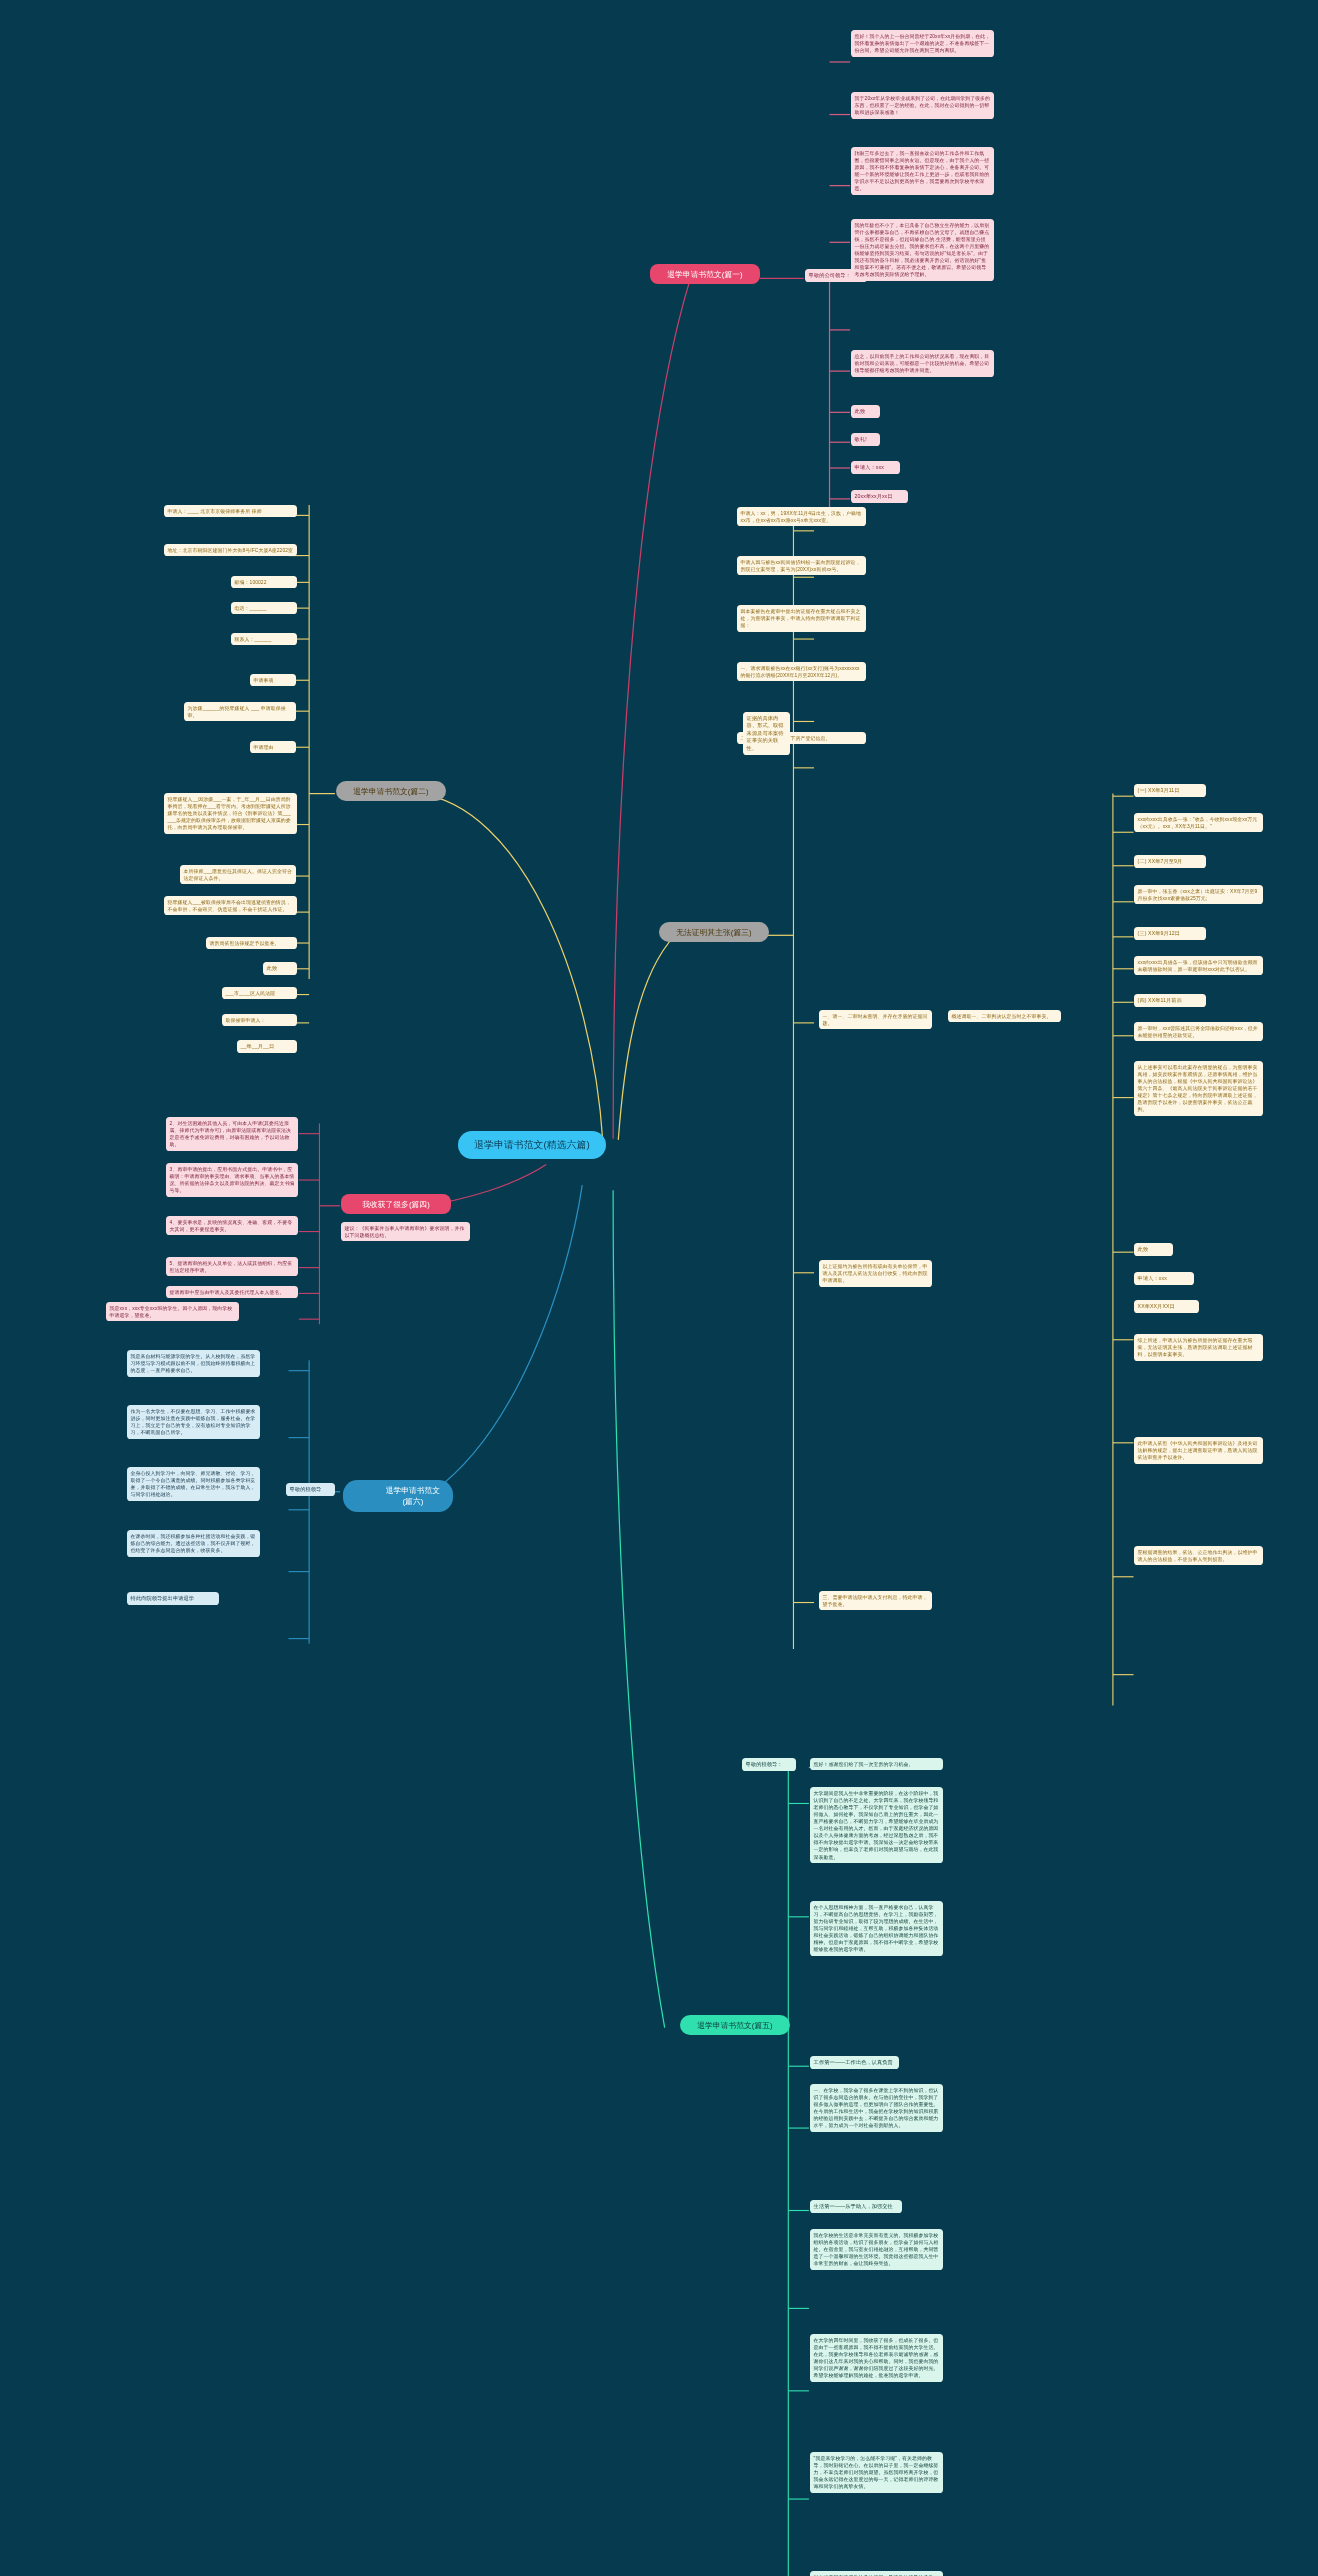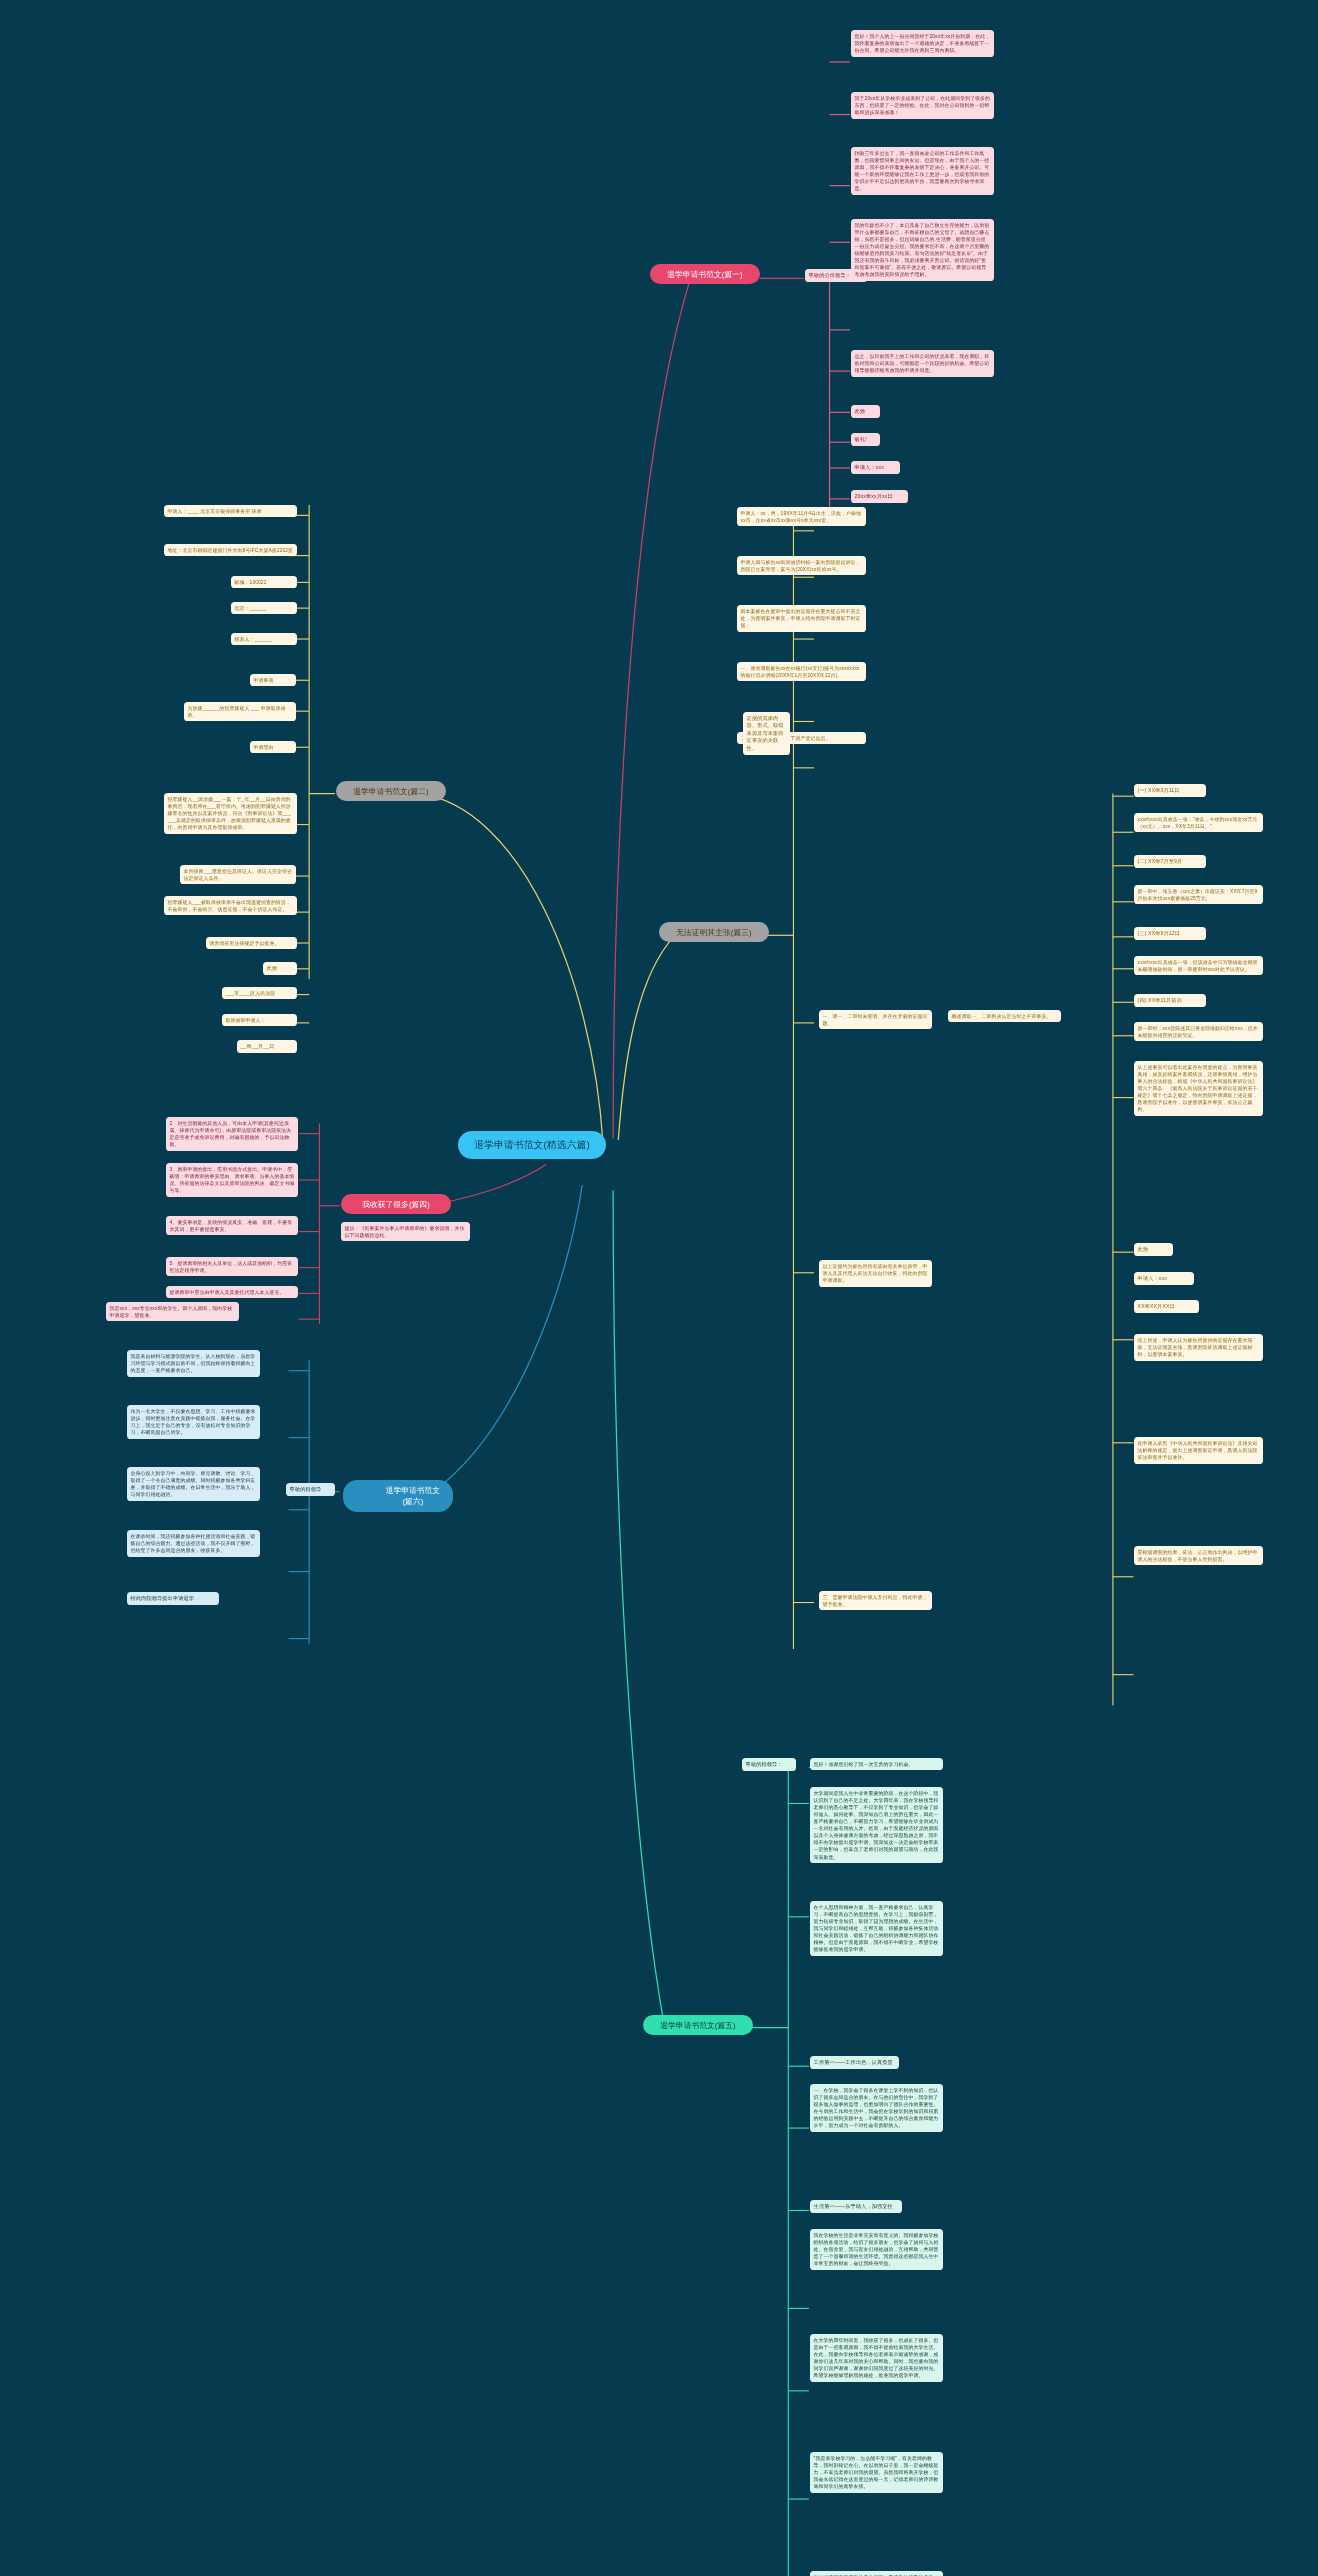--- a/index.html
+++ b/index.html
@@ -9,21 +9,21 @@
 
   .node{position:absolute;box-sizing:border-box;border-radius:5.2px;
         line-height:1.45;letter-spacing:0.1px;word-break:break-all;}
 
   
   .root{background:#38c3f5;color:#0b3a50;border-radius:19.6px;
         font-size:9.8px;text-align:center;padding:6.7px 9.3px;font-weight:400;}
 
   
   .pill{border-radius:14.4px;text-align:center;font-size:7.7px;padding:4.6px 8.2px;}
-  .pill-pink{background:#e8476d;color:#ffffff;}
+  .pill-pink{background:#e8476d;color:#ffffff;border-radius:8px;}
   .pill-yellow{background:#a3a3a3;color:#4a3508;}
   .pill-blue{background:#2a8fc0;color:#ffffff;}
   .pill-teal{background:#2fdfae;color:#0b3a3a;}
 
   
   .card{font-size:4.9px;padding:2.6px 3.6px;border-radius:3.6px;}
   .c-pink{background:#fadbe2;color:#7a1b35;}
   .c-blue{background:#d8ecf5;color:#123448;}
   .c-teal{background:#d9f5ec;color:#10403a;}
   .c-ylt{background:#fdf6e4;color:#8a6410;}
@@ -204,21 +204,21 @@
   <div class="node pill pill-pink" style="left:341px;top:1194px;width:110px;">我收获了很多(篇四)</div>
 
   <div class="node card c-pink" style="left:166px;top:1117px;width:132px;">2、对生活困难的其他人员，可由本人申请(其委托近亲属、律师代为申请亦可)，由原审法院或再审法院依法决定是否准予减免诉讼费用，对确有困难的，予以司法救助。</div>
   <div class="node card c-pink" style="left:166px;top:1163px;width:132px;">3、再审申请的提出，应用书面方式提出。申请书中，应载明：申请再审的事实理由、请求事项、当事人的基本情况、所依据的法律条文以及原审法院的判决、裁定文书编号等。</div>
   <div class="node card c-pink" style="left:166px;top:1216px;width:132px;">4、要实事求是，反映的情况真实、准确、客观，不要夸大其词，更不要捏造事实。</div>
   <div class="node card c-pink" style="left:166px;top:1257px;width:132px;">5、提请再审的相关人及单位，法人或其他组织，均应依照法定程序申请。</div>
   <div class="node card c-pink" style="left:166px;top:1286px;width:132px;">提请再审中应当由申请人及其委托代理人本人签名。</div>
 
   <div class="node card c-pink" style="left:341px;top:1222px;width:129px;">建议：《民事案件当事人申请再审的》要求说明，并作以下问题概括总结。</div>
 
-  <div class="node pill pill-teal" style="left:643px;top:2015px;width:110px;">退学申请书范文(篇五)</div>
+  <div class="node pill pill-teal" style="left:680px;top:2015px;width:110px;">退学申请书范文(篇五)</div>
   <div class="node card c-teal sm" style="left:742px;top:1758px;width:54px;">尊敬的校领导：</div>
 
   <div class="node card c-teal" style="left:810px;top:1758px;width:133px;">您好！感谢您们给了我一次宝贵的学习机会。</div>
   <div class="node card c-teal" style="left:810px;top:1787px;width:133px;">大学期间是我人生中非常重要的阶段，在这个阶段中，我认识到了自己的不足之处。大学四年来，我在学校领导和老师们的悉心教导下，不仅学到了专业知识，也学会了如何做人、如何处事。我深知自己肩上的责任重大，因此一直严格要求自己，不断努力学习，希望能够在毕业后成为一名对社会有用的人才。然而，由于家庭经济状况的原因以及个人身体健康方面的考虑，经过深思熟虑之后，我不得不向学校提出退学申请。我深知这一决定会给学校带来一定的影响，也辜负了老师们对我的期望与栽培，在此我深表歉意。</div>
   <div class="node card c-teal" style="left:810px;top:1901px;width:133px;">在个人思想和精神方面，我一直严格要求自己，认真学习，不断提高自己的思想觉悟。在学习上，我勤奋刻苦，努力钻研专业知识，取得了较为理想的成绩。在生活中，我与同学们和睦相处，互帮互助，积极参加各种集体活动和社会实践活动，锻炼了自己的组织协调能力和团队协作精神。但是由于家庭原因，我不得不中断学业，希望学校能够批准我的退学申请。</div>
   <div class="node card c-teal sm" style="left:810px;top:2056px;width:89px;">工作第一——工作出色，认真负责</div>
   <div class="node card c-teal" style="left:810px;top:2084px;width:133px;">一、在学校，我学会了很多在课堂上学不到的知识，也认识了很多志同道合的朋友。在与他们的交往中，我学到了很多做人做事的道理，也更加明白了团队合作的重要性。在今后的工作和生活中，我会把在学校学到的知识和积累的经验运用到实践中去，不断提升自己的综合素质和能力水平，努力成为一个对社会有贡献的人。</div>
   <div class="node card c-teal sm" style="left:810px;top:2200px;width:92px;">生活第一——乐于助人，加强交往</div>
   <div class="node card c-teal" style="left:810px;top:2229px;width:133px;">我在学校的生活是非常充实而有意义的。我积极参加学校组织的各项活动，结识了很多朋友，也学会了如何与人相处。在宿舍里，我与室友们相处融洽，互相帮助，共同营造了一个温馨和谐的生活环境。我觉得这些都是我人生中非常宝贵的财富，会让我终身受益。</div>
   <div class="node card c-teal" style="left:810px;top:2334px;width:133px;">在大学的四年时间里，我收获了很多，也成长了很多。但是由于一些客观原因，我不得不提前结束我的大学生活。在此，我要向学校领导和各位老师表示最诚挚的感谢，感谢你们这几年来对我的关心和帮助。同时，我也要向我的同学们说声谢谢，谢谢你们陪我度过了这段美好的时光。希望学校能够理解我的难处，批准我的退学申请。</div>

